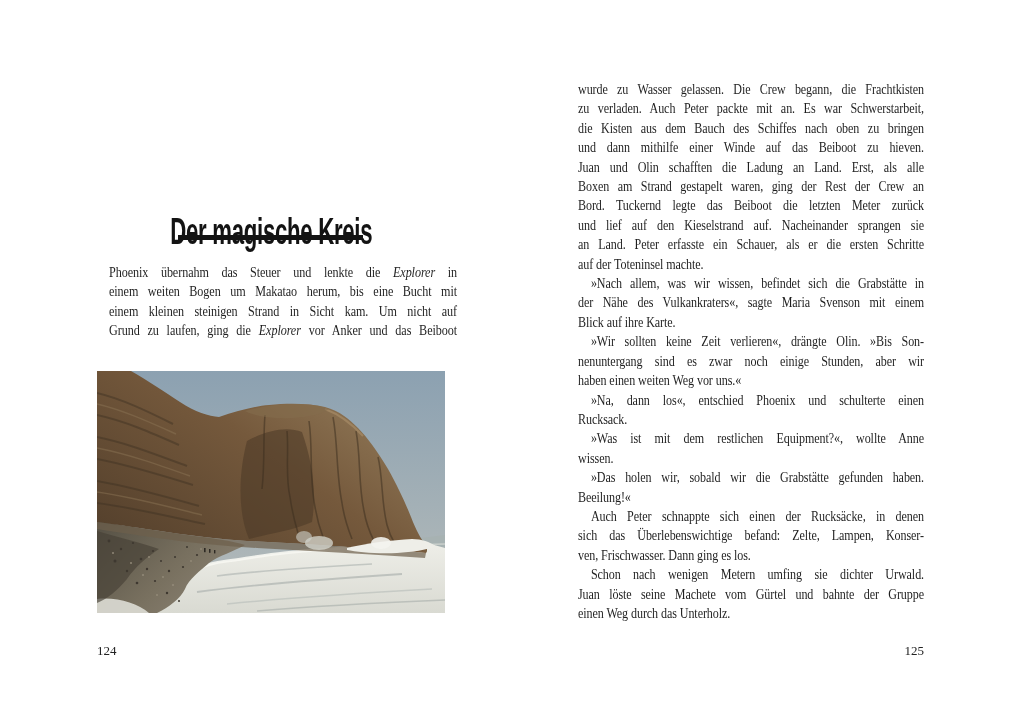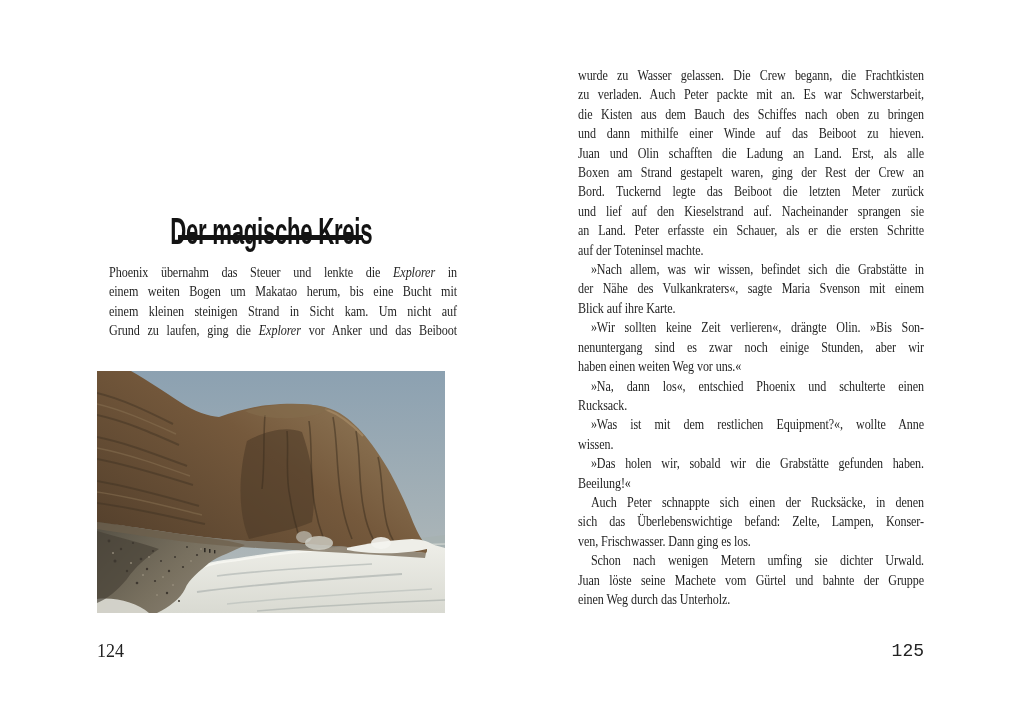--- a/index.html
+++ b/index.html
@@ -9,33 +9,33 @@
   .chapter-title{position:absolute;left:97px;top:186px;width:348px;text-align:center;
                  font-family:"Liberation Sans", sans-serif;font-weight:bold;font-size:37px;
                  line-height:1.15;color:#131313;white-space:nowrap;}
   .chapter-title .condense{display:inline-block;transform:scaleX(.60);letter-spacing:-0.5px;}
   .title-rule{position:absolute;left:178px;top:235px;width:185px;height:5px;background:#131313;}
   
   .textblock{position:absolute;font-size:15px;line-height:19.4px;letter-spacing:-0.1px;}
   .textblock .inner{width:430px;transform-origin:0 0;}
   .left-par{left:109px;top:263px;width:348px;}
   .left-par .inner{transform:scaleX(.8093);}
-  .right-text{left:578px;top:66px;width:346px;}
+  .right-text{left:578px;top:80px;width:346px;}
   .right-text .inner{transform:scaleX(.8047);}
   .bline{text-align:justify;text-align-last:justify;white-space:normal;}
   .bline.end{text-align-last:left;}
   .bline.ind{text-indent:16px;}
   .it{font-style:italic;}
   
   .photo{position:absolute;left:97px;top:371px;width:348px;height:242px;margin:0;padding:0;}
   .photo svg{display:block;width:348px;height:242px;}
   
-  .page-number{position:absolute;font-size:18px;line-height:18px;color:#222222;}
+  .page-number{position:absolute;font-size:13px;line-height:18px;color:#222222;}
   .num-left{left:97px;top:642px;}
-  .num-right{left:578px;top:642px;width:346px;text-align:right;font-family:Liberation Mono, monospace;}
+  .num-right{left:578px;top:642px;width:346px;text-align:right;}
 </style>
 </head>
 <body>
 
 <div class="spread">
 
   <section>
     <h1 class="chapter-title"><span class="condense">Der magische Kreis</span></h1>
     <div class="title-rule"></div>
 

